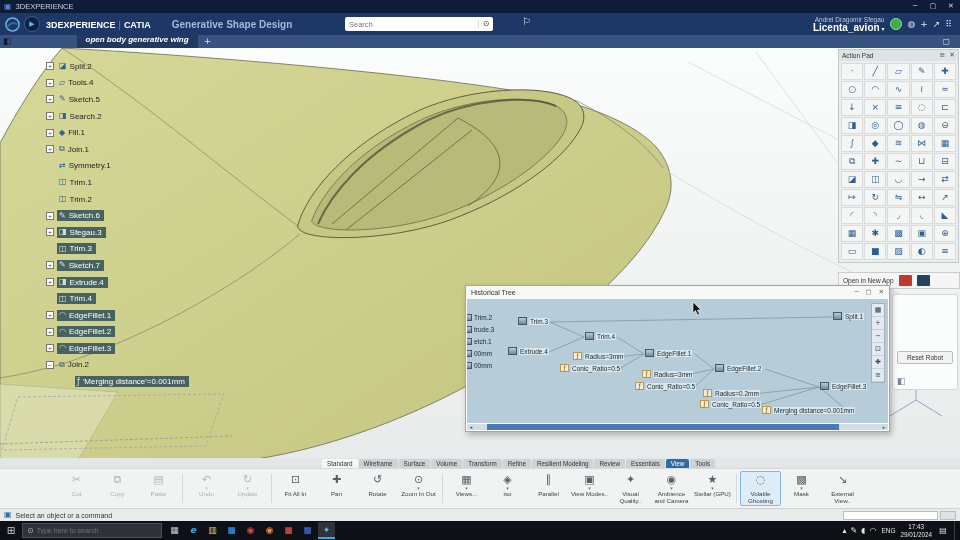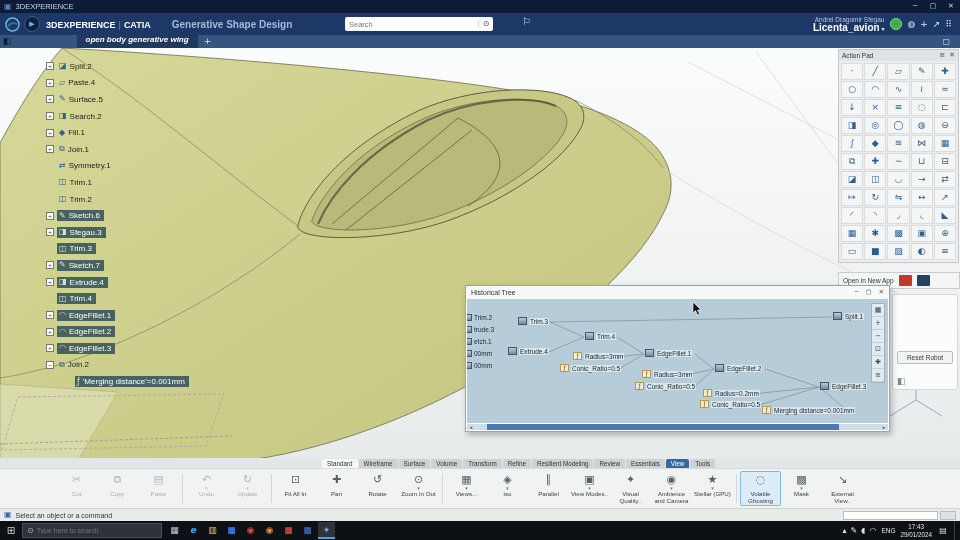--- a/index.html
+++ b/index.html
@@ -231,28 +231,28 @@
           <span class="exp">+</span>
           <span class="tlab">
             <span class="ticn icn">◪</span>
             <span>Split.2</span>
           </span>
         </div>
         <div class="titem">
           <span class="exp">+</span>
           <span class="tlab">
             <span class="ticn icn">▱</span>
-            <span>Paste.4</span>
+            <span>Tools.4</span>
           </span>
         </div>
         <div class="titem">
           <span class="exp">+</span>
           <span class="tlab">
             <span class="ticn icn">✎</span>
-            <span>Surface.5</span>
+            <span>Sketch.5</span>
           </span>
         </div>
         <div class="titem">
           <span class="exp">+</span>
           <span class="tlab">
             <span class="ticn icn">◨</span>
             <span>Search.2</span>
           </span>
         </div>
         <div class="titem">

